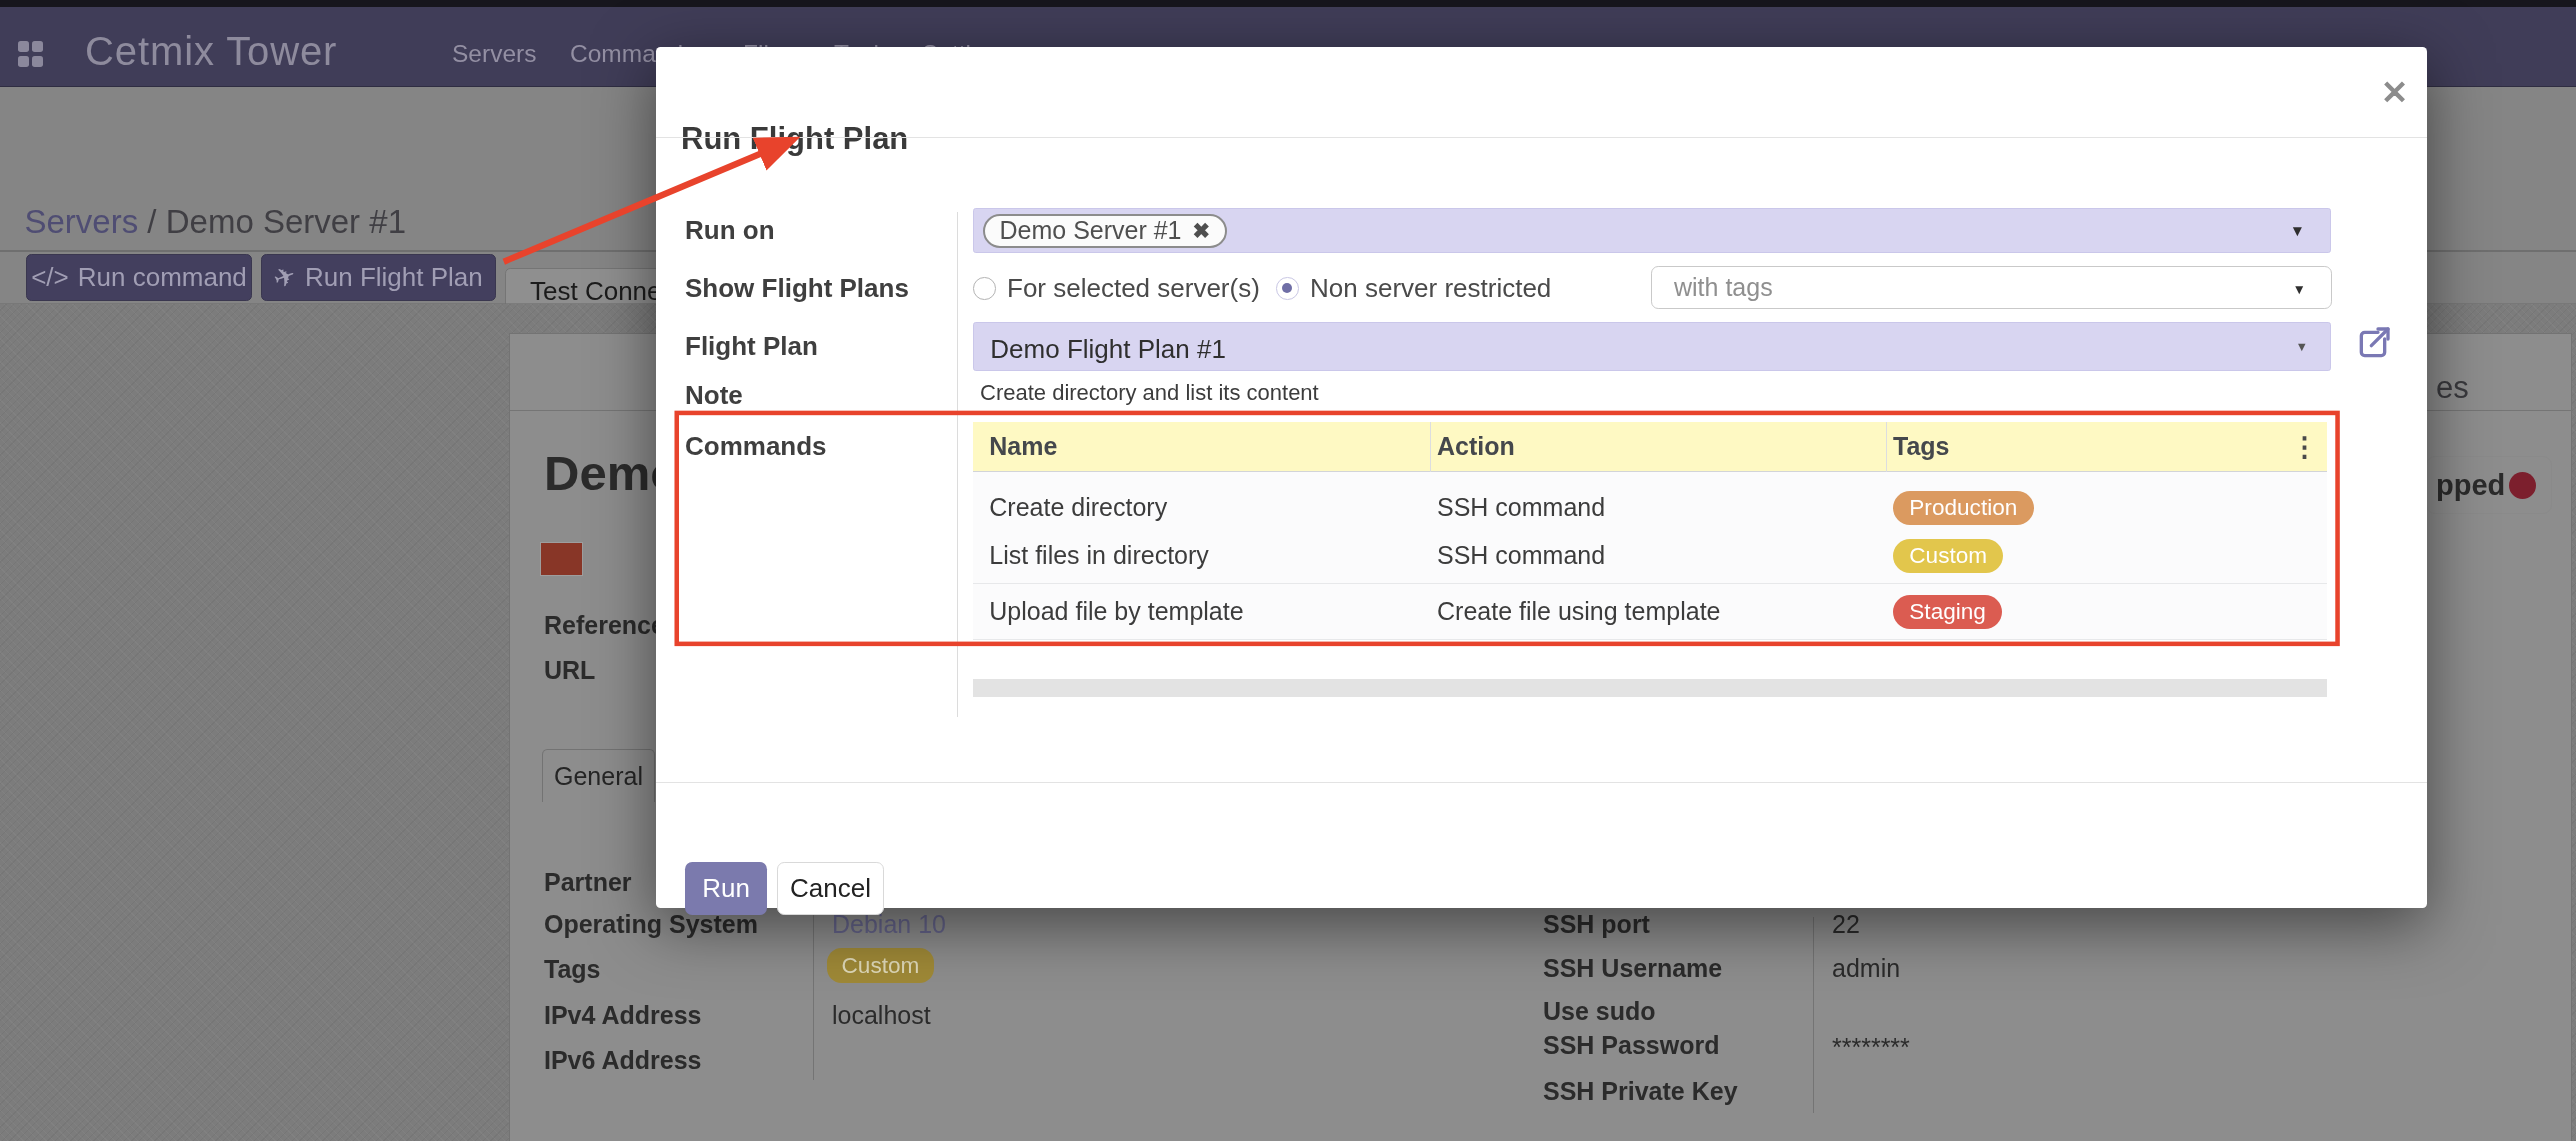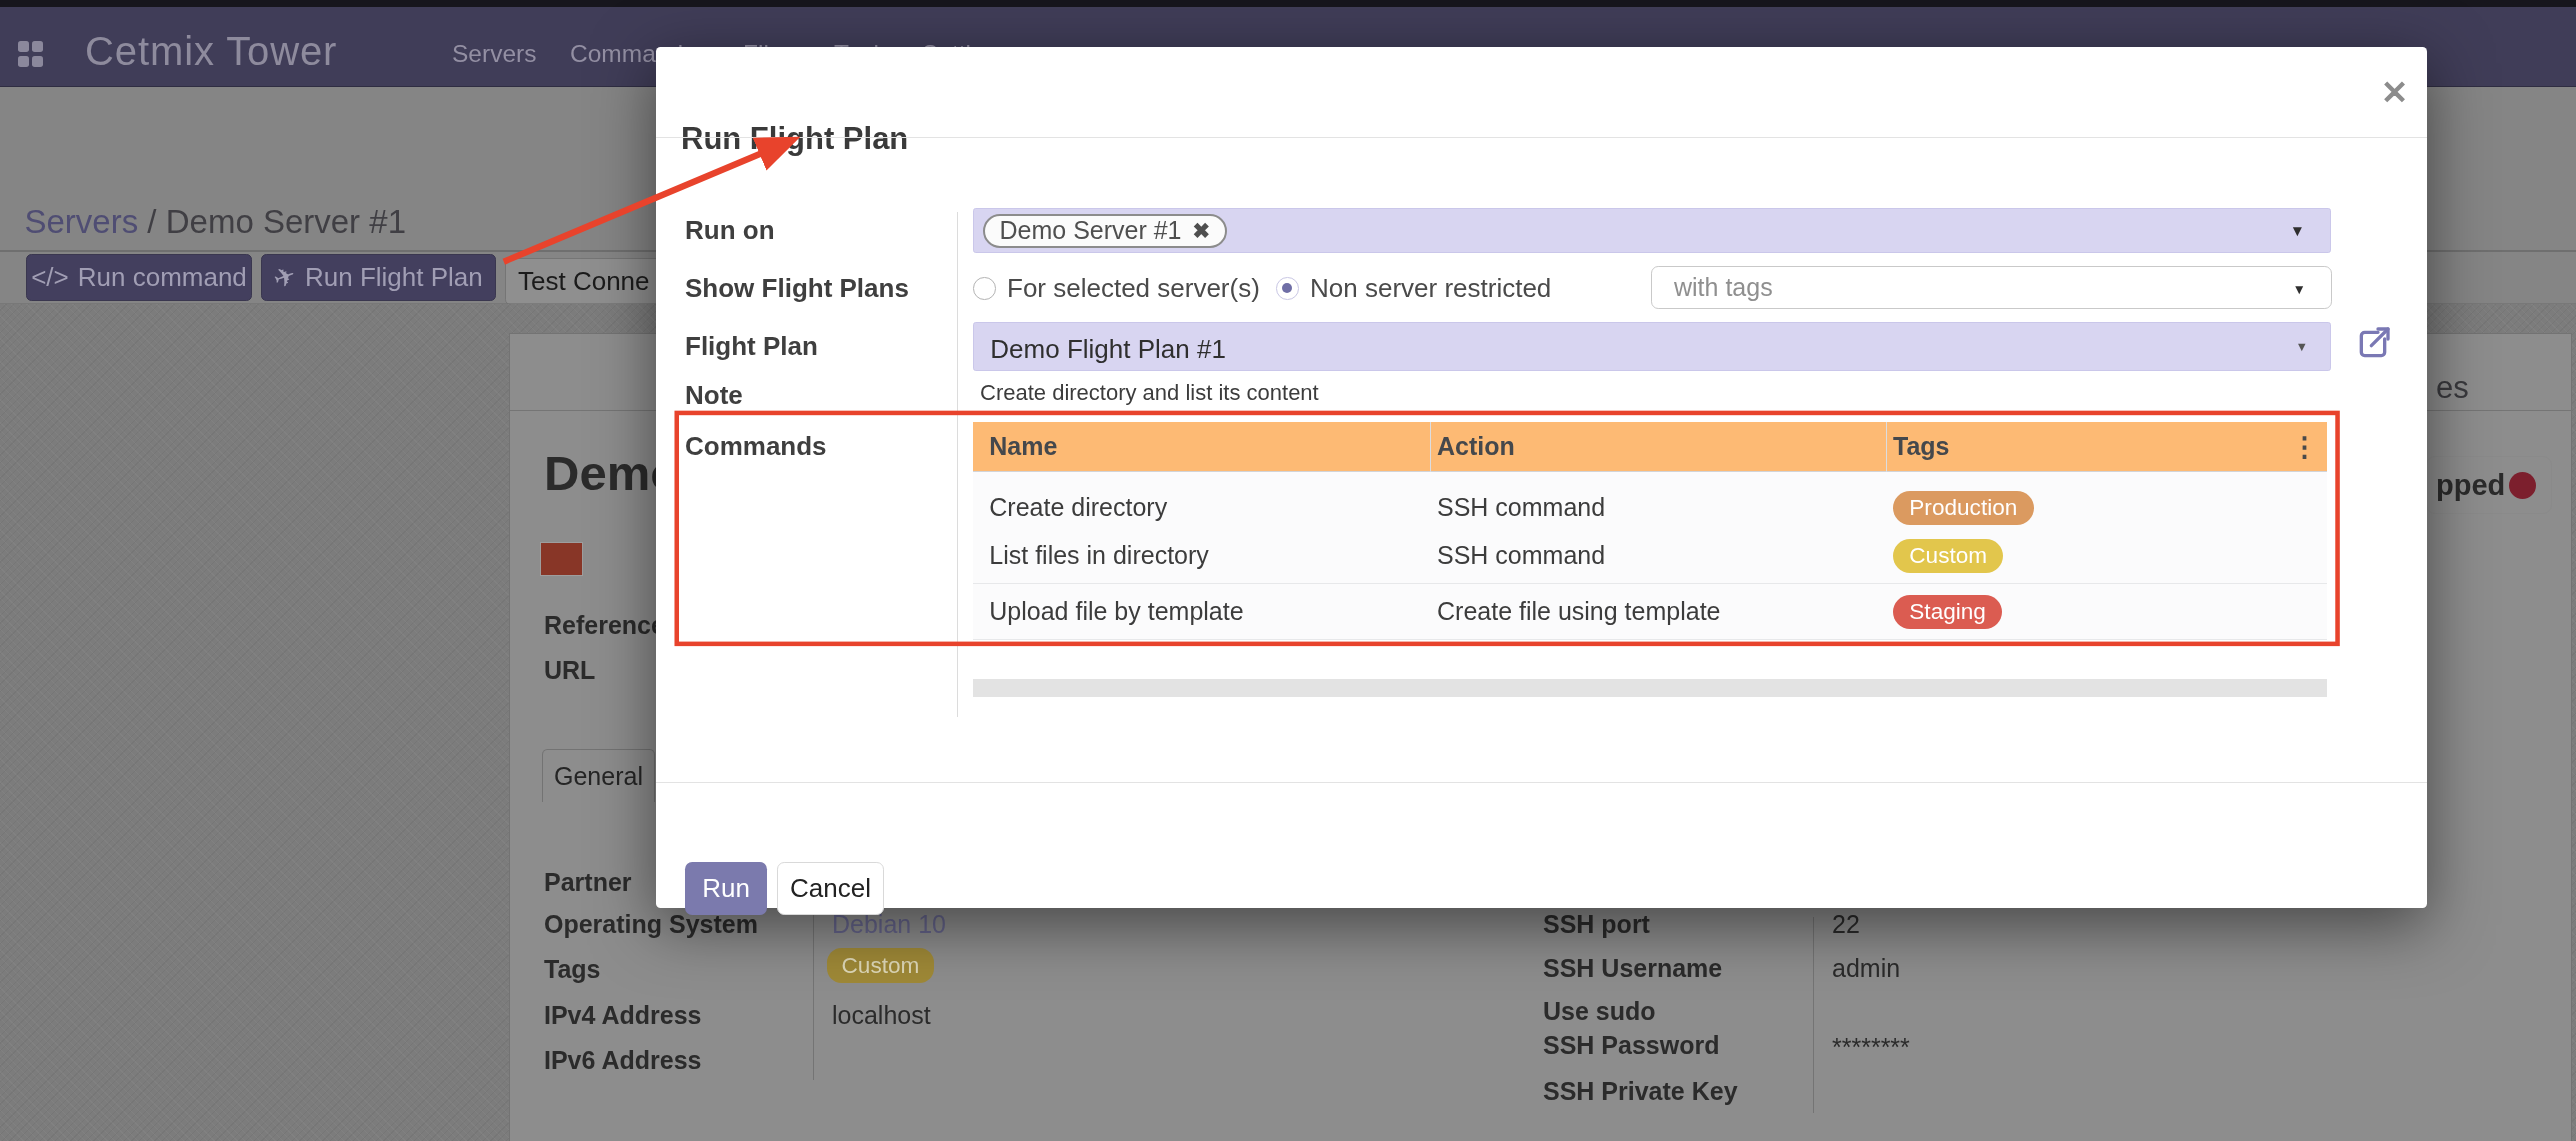--- a/index.html
+++ b/index.html
@@ -38,21 +38,21 @@
   .modal{left:656px;top:47px;width:1771px;height:861px;background:#fff;border-radius:4.5px;box-shadow:0 16.3px 63px rgba(0,0,0,.5);}
   .modal .mlbl{position:absolute;left:29px;font-size:26px;font-weight:bold;color:#3f3f3f;}
   .lavender{background:#d8d5f1;border:0.9px solid #cac7ea;border-radius:2.7px;}
   .caret{position:absolute;color:#2f2f2f;font-size:15.4px;}
   .tagpill{position:absolute;display:flex;align-items:center;gap:11px;background:#fbfbfb;border:2.7px solid #8c8c8c;border-radius:18px;padding:0 14.5px;height:34px;font-size:25px;color:#4f4f4f;}
   .radio{position:absolute;width:22.6px;height:22.6px;border-radius:50%;background:#fff;border:1.8px solid #b3b3b3;}
   .radio.sel{border-color:#c9c7e4;display:flex;align-items:center;justify-content:center;}
   .radio.sel::after{content:"";width:10px;height:10px;border-radius:50%;background:#6f6ea6;}
   .rlabel{position:absolute;font-size:26px;color:#4a4a4a;}
   .select{position:absolute;background:#fff;border:0.9px solid #c9c9c9;border-radius:7.2px;display:flex;align-items:center;font-size:25px;color:#8f8f8f;padding-left:22px;}
-  .tbl-header{position:absolute;background:#fdba74;border-bottom:1.8px solid #d2d4d8;display:flex;align-items:center;}
+  .tbl-header{position:absolute;background:#fef9c3;border-bottom:1.8px solid #d2d4d8;display:flex;align-items:center;}
   .tbl-header .hcell{font-size:25px;font-weight:bold;color:#45484c;}
   .tbl-row{position:absolute;background:#fbfbfc;border-bottom:0.9px solid #e7e8ea;display:flex;align-items:center;}
   .tbl-row .cell{font-size:25px;color:#3c3c3c;}
   .tagbadge{display:inline-block;height:34px;line-height:34px;border-radius:17px;padding:0 16.3px;font-size:22.6px;color:#fff;}
   .footer-btn{position:absolute;top:815px;height:53px;border-radius:7.2px;display:flex;align-items:center;justify-content:center;font-size:26px;cursor:pointer;}
   
   .anno{left:0;top:0;width:2576px;height:1141px;pointer-events:none;z-index:60;}
 </style>
 </head>
 <body>
@@ -84,21 +84,21 @@
 
   <div class="abs abar">
     <div class="abs btn btn-dark" style="left:26px;top:1.8px;width:226px;height:47px;gap:9px">
       <span>&lt;/&gt;</span>
       <span>Run command</span>
     </div>
     <div class="abs btn btn-dark" style="left:261px;top:1.8px;width:235px;height:47px;gap:9px">
       <span style="display:inline-block;transform:rotate(-20deg)">✈</span>
       <span>Run Flight Plan</span>
     </div>
-    <div class="abs btn btn-lite" style="left:505px;top:6px;width:168px;height:47px;justify-content:flex-start;padding-left:12px">Test Conne</div>
+    <div class="abs btn btn-lite" style="left:505px;top:16px;width:168px;height:47px;justify-content:flex-start;padding-left:24px">Test Conne</div>
   </div>
   <div class="abs divider-h" style="left:0;top:303px;width:2576px;opacity:.6"></div>
 
   <div class="abs hatch"></div>
   <div class="abs sheet">
 
     <div class="abs" style="left:1926px;top:36px;font-size:31px;color:#39393d">es</div>
     <div class="abs" style="left:0;top:76px;width:2063px;height:0.9px;background:#757575"></div>
 
     <div class="pill-status">

